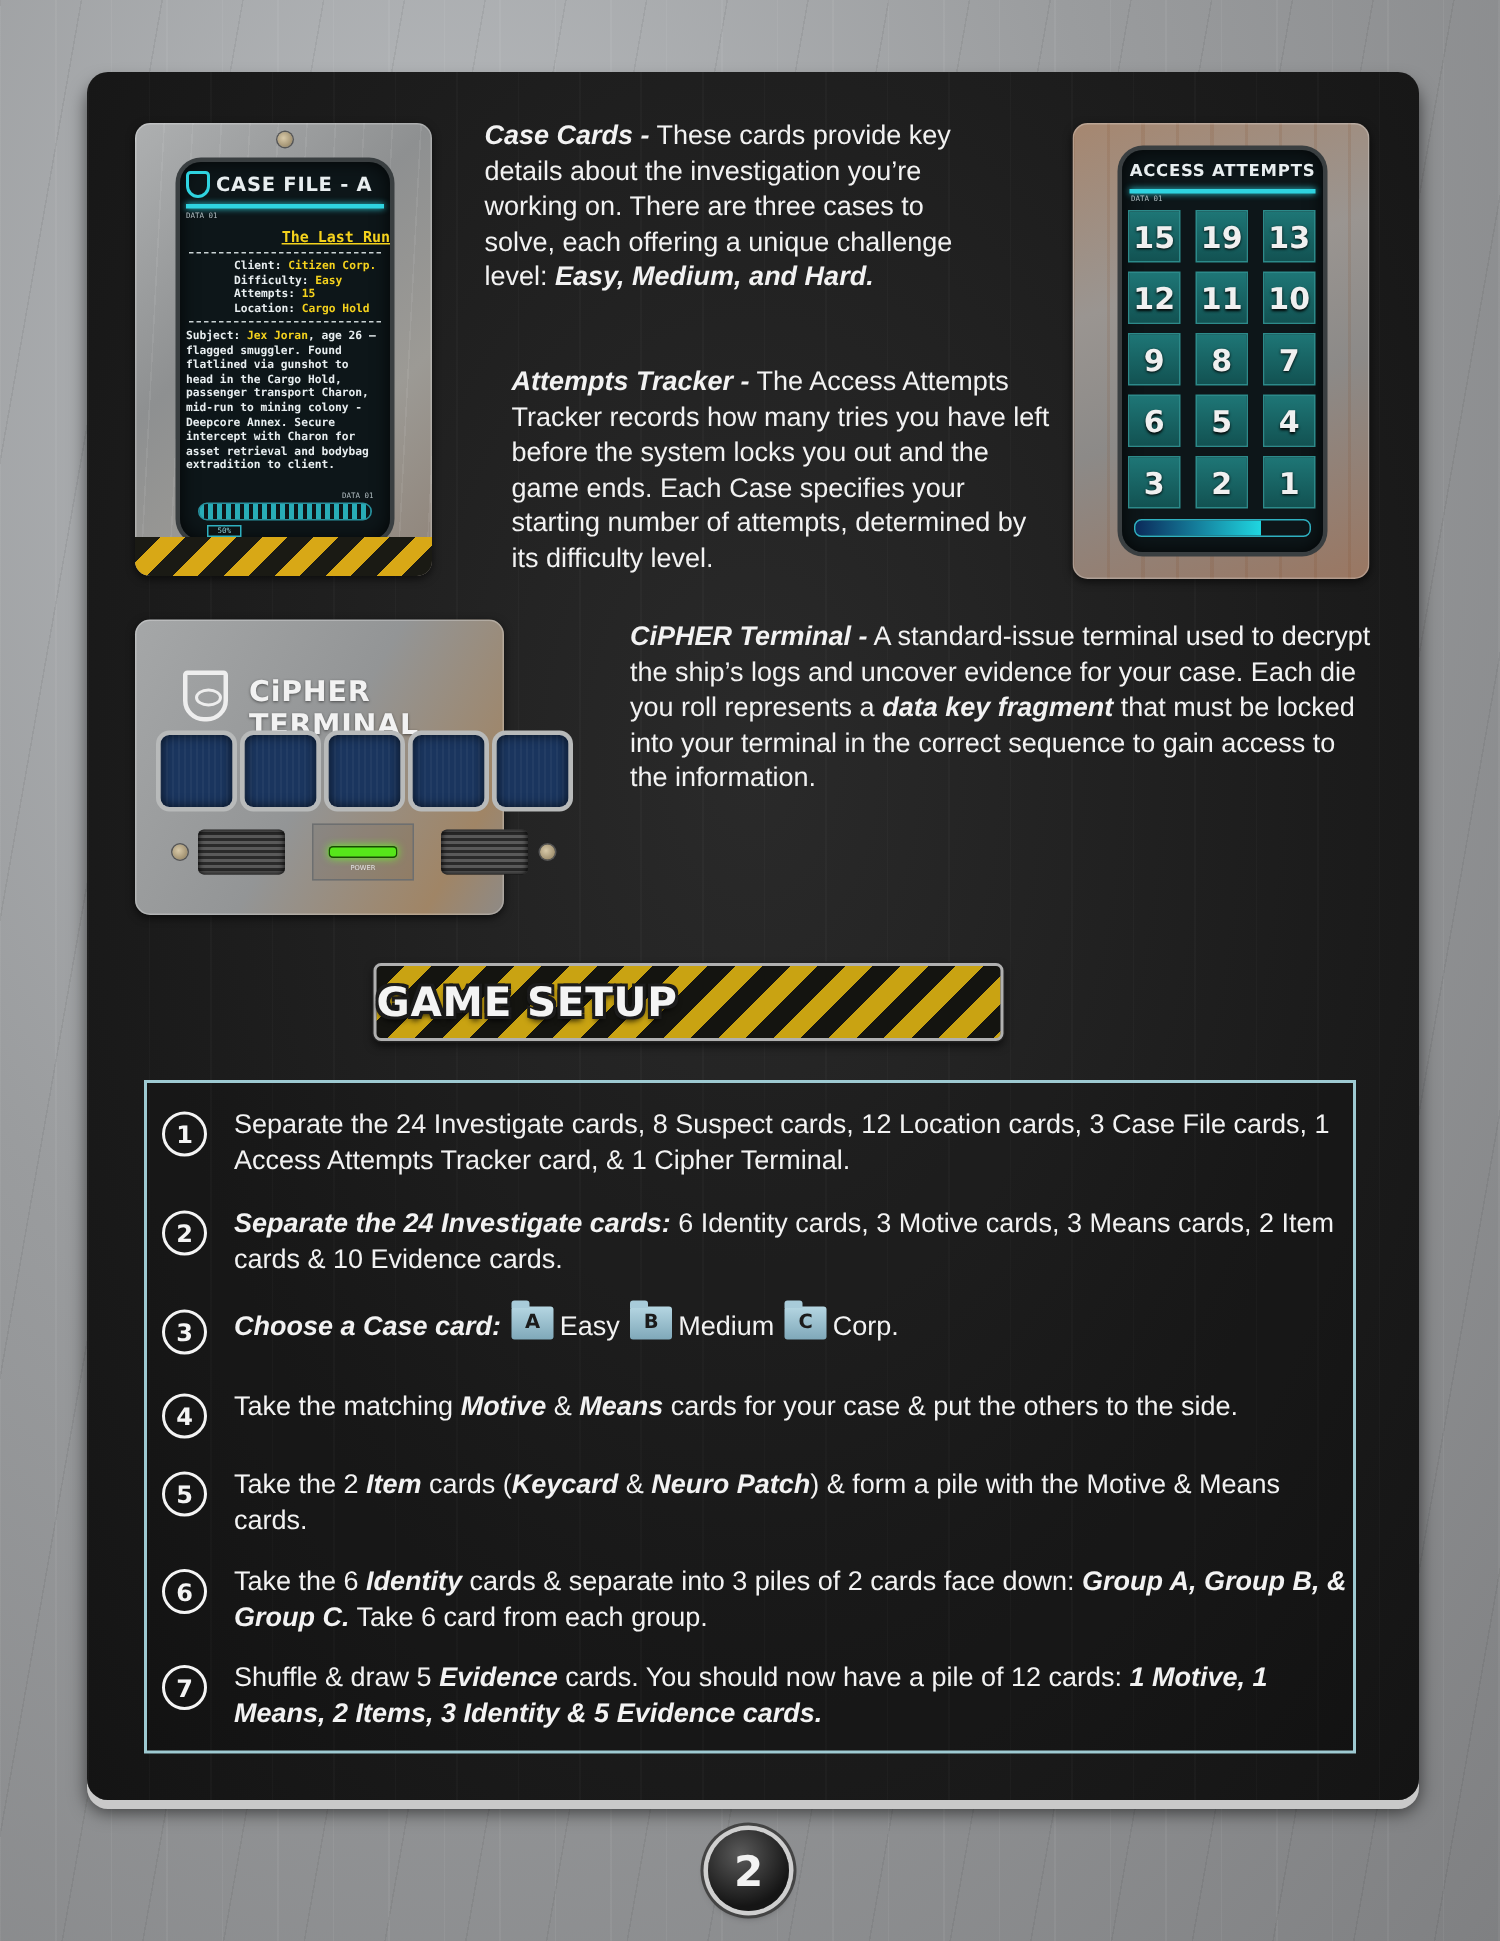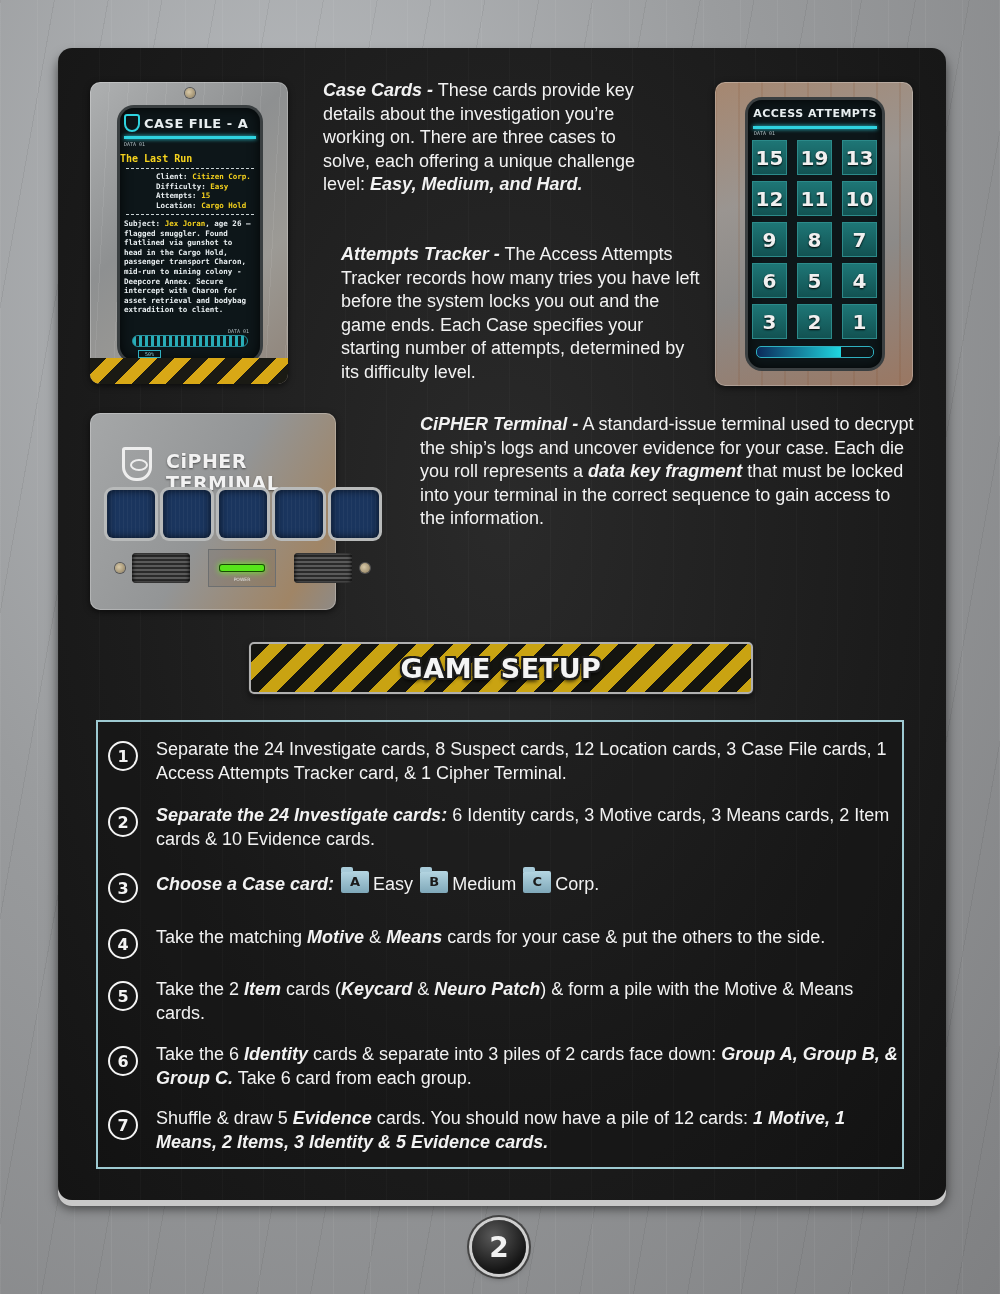--- a/index.html
+++ b/index.html
@@ -41,21 +41,21 @@
     box-shadow: 0 0 0 3px #3a3f41, inset 0 0 12px rgba(0,0,0,0.8);
   }
   .bolt { position: absolute; width: 10px; height: 10px; border-radius: 50%;
     background: radial-gradient(circle at 40% 40%, #d8c9a8, #8a7a5a); box-shadow: 0 0 0 1px #555; }
 
   
   .cf-title { position: absolute; left: 36px; top: 30px; color: #e8eef0; font: bold 13px "DejaVu Sans", sans-serif; letter-spacing: 0.5px; }
   .cf-logo { position: absolute; left: 13px; top: 28px; width: 16px; height: 18px; border: 2px solid #2fd3e0; border-radius: 3px 3px 8px 8px; }
   .cf-bar { position: absolute; left: 9px; right: 9px; top: 49px; height: 3px; background: #2fd3e0; box-shadow: 0 0 4px #2fd3e0; }
   .cf-data { position: absolute; left: 10px; top: 55px; font: 5px "DejaVu Sans Mono", monospace; color: #b0bcc0; }
-  .cf-name { position: absolute; left: 0; right: 0; top: 64px; text-align: left; color: #f5d21d; font: bold 10px "DejaVu Sans Mono", monospace; }
+  .cf-name { position: absolute; left: 0; right: 0; top: 64px; text-align: right; color: #f5d21d; font: bold 10px "DejaVu Sans Mono", monospace; text-decoration: underline; }
   .cf-dash { position: absolute; left: 10px; right: 10px; height: 0; border-top: 1px dashed #c9d2d4; }
   .cf-info { position: absolute; left: 8px; top: 84px; font: bold 7.5px/9.5px "DejaVu Sans Mono", monospace; color: #e8eef0; margin-left: 32px; }
   .cf-info .y { color: #f5d21d; }
   .cf-subject { position: absolute; left: 8px; top: 133px; width: 130px; font: bold 7.5px/9.6px "DejaVu Sans Mono", monospace; color: #e8eef0; }
   .cf-subject .y { color: #f5d21d; }
   .cf-prog { position: absolute; left: 16px; top: 244px; width: 110px; height: 12px; border: 1px solid #2fb0c0; border-radius: 6px;
     background: repeating-linear-gradient(90deg, #2fd3e0 0 3px, transparent 3px 6px); opacity: 0.8; }
   .cf-pct { position: absolute; left: 22px; top: 260px; font: 5px "DejaVu Sans Mono", monospace; color: #8fd0da; border: 1px solid #2fb0c0; padding: 0 6px; }
   .hazard {
     position: absolute; left: 0; right: 0; bottom: 0; height: 26px; border-radius: 0 0 10px 10px;
@@ -79,25 +79,25 @@
   .ct-slot { width: 48px; height: 48px; border-radius: 6px; background:
       repeating-linear-gradient(90deg, rgba(255,255,255,0.04) 0 1px, transparent 1px 4px), #1a355e;
     box-shadow: 0 0 0 3px #b8baba, inset 0 0 8px rgba(0,0,0,0.7); }
   .ct-vent { position: absolute; top: 140px; width: 58px; height: 30px; border-radius: 4px; background:
       repeating-linear-gradient(180deg, #5a5a5a 0 2px, #2a2a2a 2px 4px); box-shadow: inset 0 0 4px #000; }
   .ct-power { position: absolute; left: 118px; top: 136px; width: 68px; height: 38px; border: 1px solid #6d6f70; background: rgba(0,0,0,0.08); }
   .ct-led { position: absolute; left: 10px; top: 14px; width: 46px; height: 8px; border-radius: 3px; background: #56e61a; box-shadow: 0 0 6px #6cf22c, inset 0 0 0 1px #1a4a06; }
   .ct-power-lbl { position: absolute; left: 0; right: 0; top: 27px; text-align: center; font: 4.5px "DejaVu Sans", sans-serif; color: #e0e0e0; }
 
   
-  .banner { position: absolute; left: 249px; top: 642px; width: 504px; height: 52px; border-radius: 5px;
+  .banner { position: absolute; left: 249px; top: 642px; width: 420px; height: 52px; border-radius: 5px;
     border: 2px solid #b0b0b0;
     background: repeating-linear-gradient(135deg, #141410 0 13px, #c9a312 13px 26px);
     box-shadow: 0 0 0 1px #222, 0 3px 6px rgba(0,0,0,0.6);
-    display: flex; align-items: center; justify-content: center; }
+    display: flex; align-items: center; }
   .banner span { color: #f4f4f4; font: bold 27px "DejaVu Sans", sans-serif; letter-spacing: 0.5px;
     text-shadow: -2px -2px 0 #1b1b1b, 2px -2px 0 #1b1b1b, -2px 2px 0 #1b1b1b, 2px 2px 0 #1b1b1b, 0 3px 4px #000; }
 
   .steps { position: absolute; left: 96px; top: 720px; width: 808px; height: 449px; border: 2px solid #9ecad2;
     background: rgba(10,10,10,0.15); }
   .step { position: absolute; left: 10px; display: flex; }
   .step-num { width: 30px; height: 30px; border-radius: 50%; border: 2px solid #f4f4f4; color: #f4f4f4;
     font: bold 16px "DejaVu Sans", sans-serif; display: flex; align-items: center; justify-content: center; margin-top: 3px; flex: none; }
   .step-text { margin-left: 18px; width: 745px; }
   .folder { display: inline-block; vertical-align: -3px; position: relative; width: 28px; height: 22px; margin: 0 4px 0 2px;

